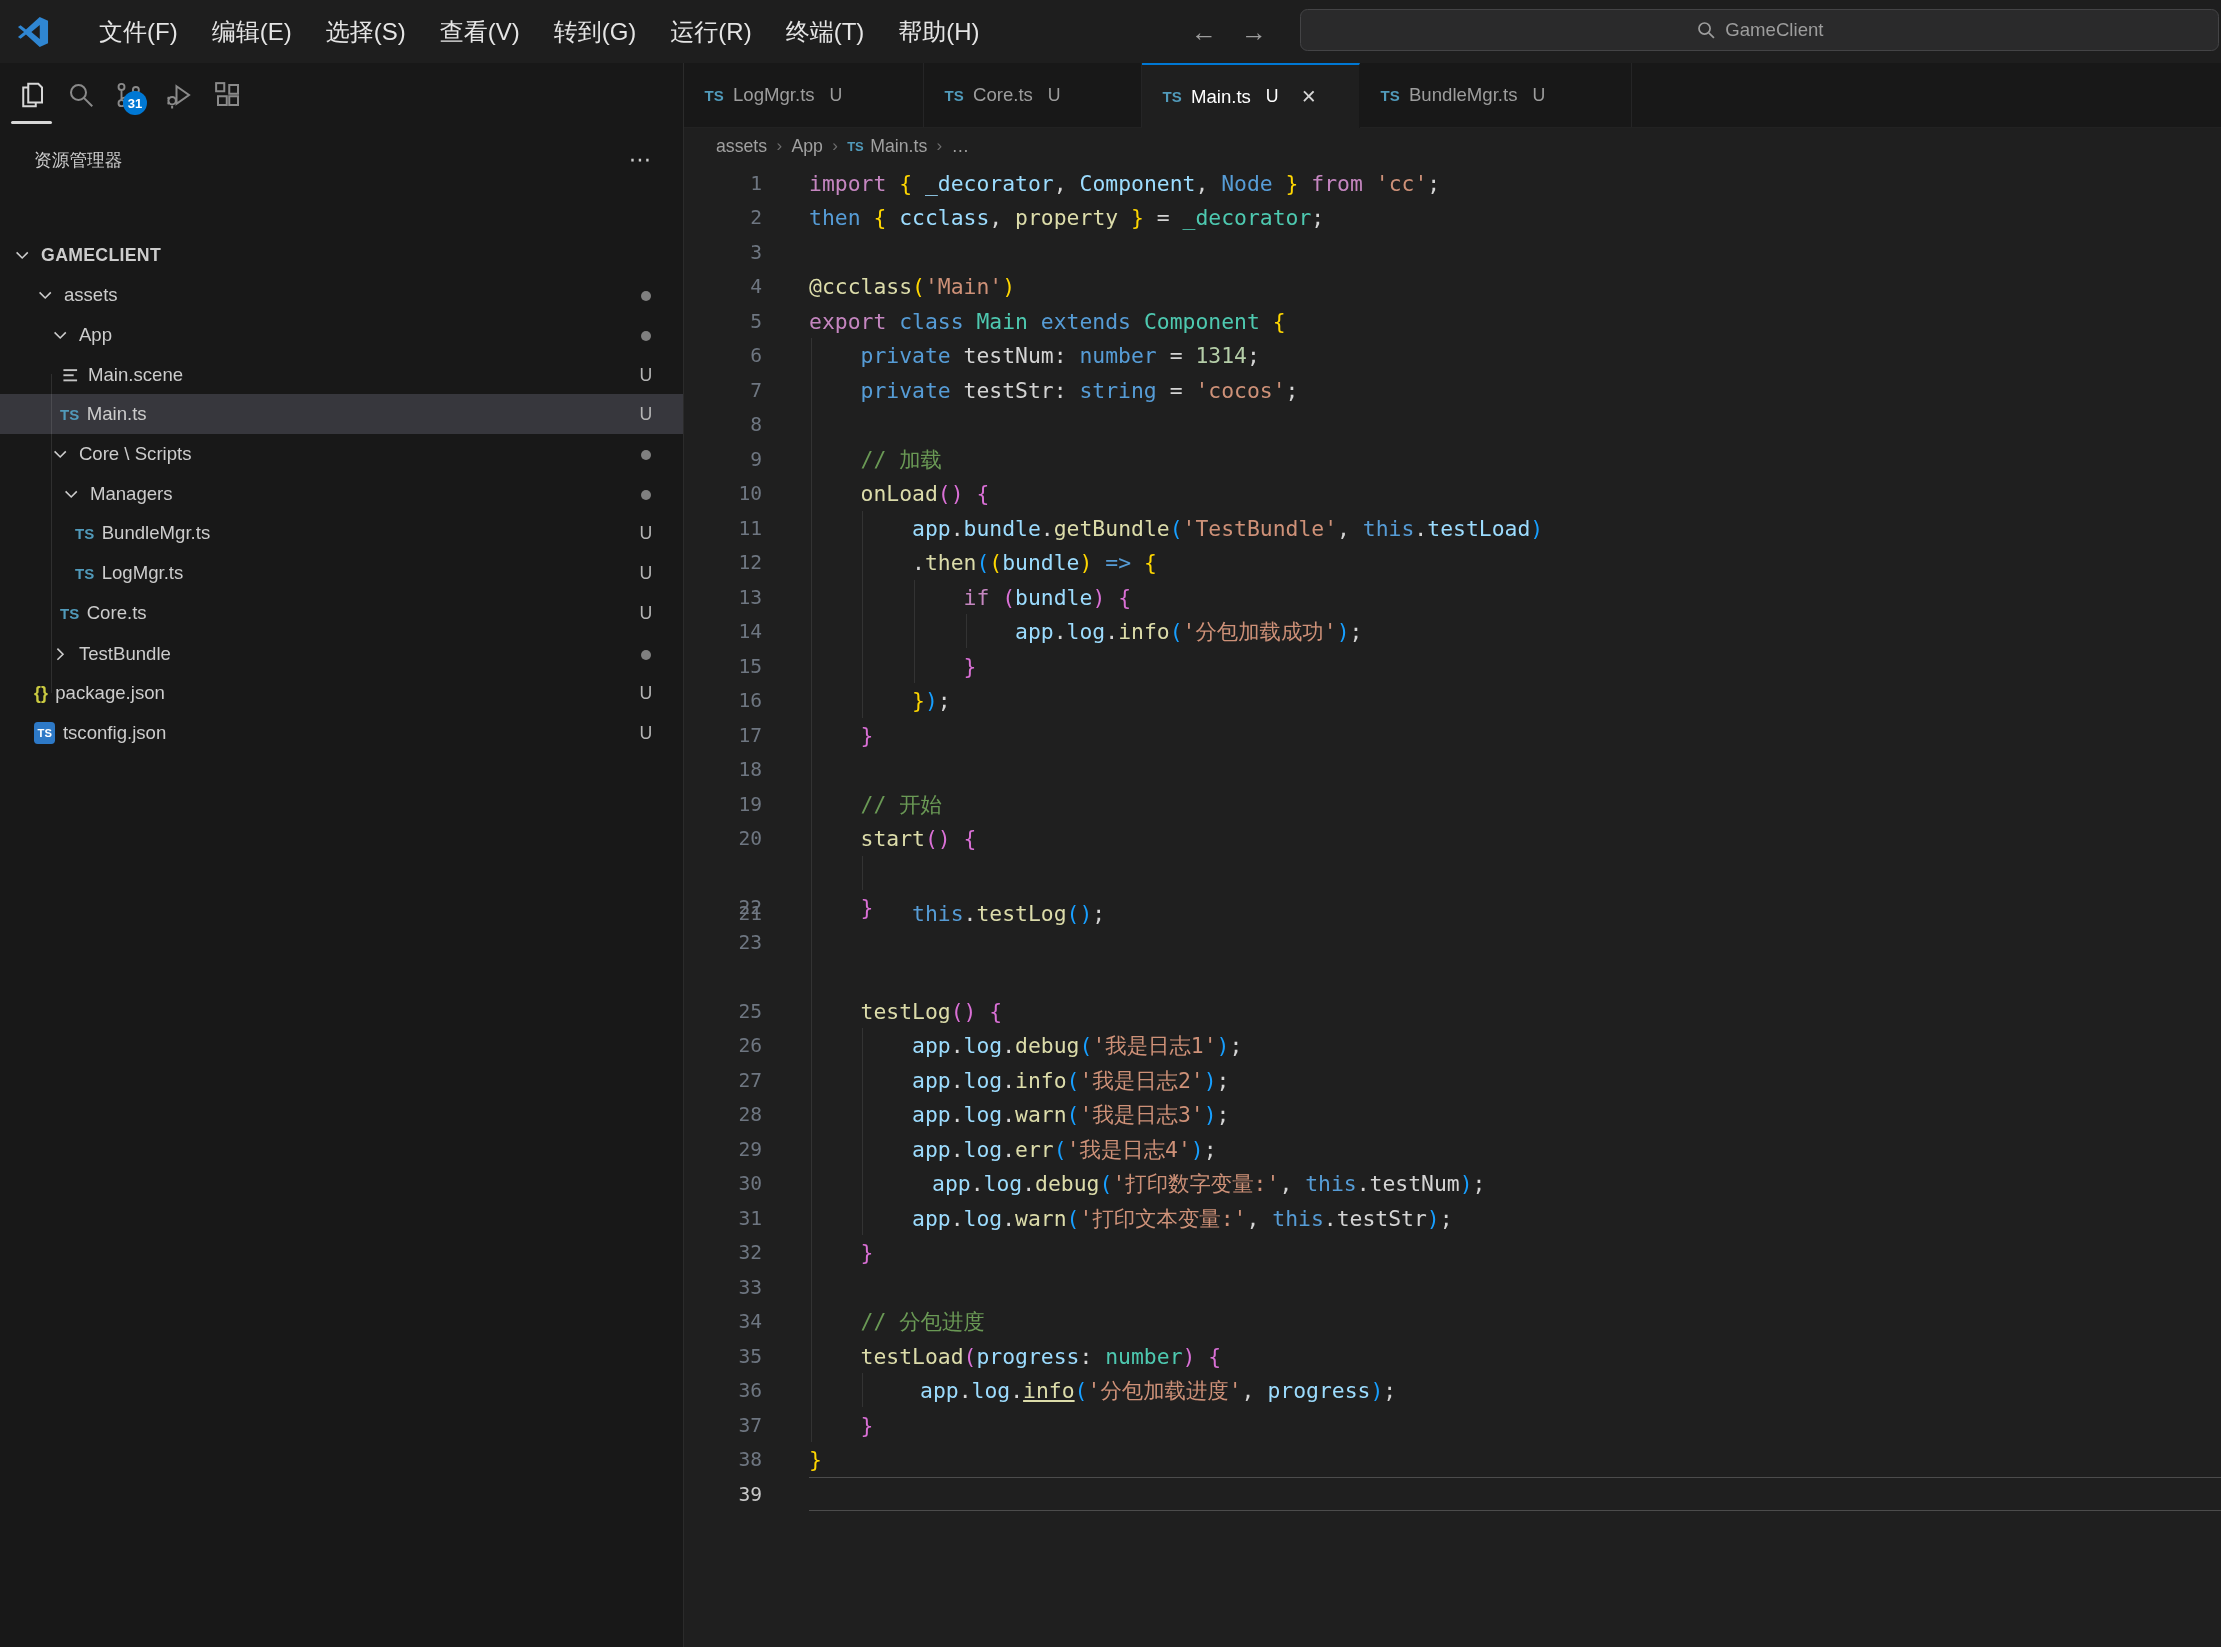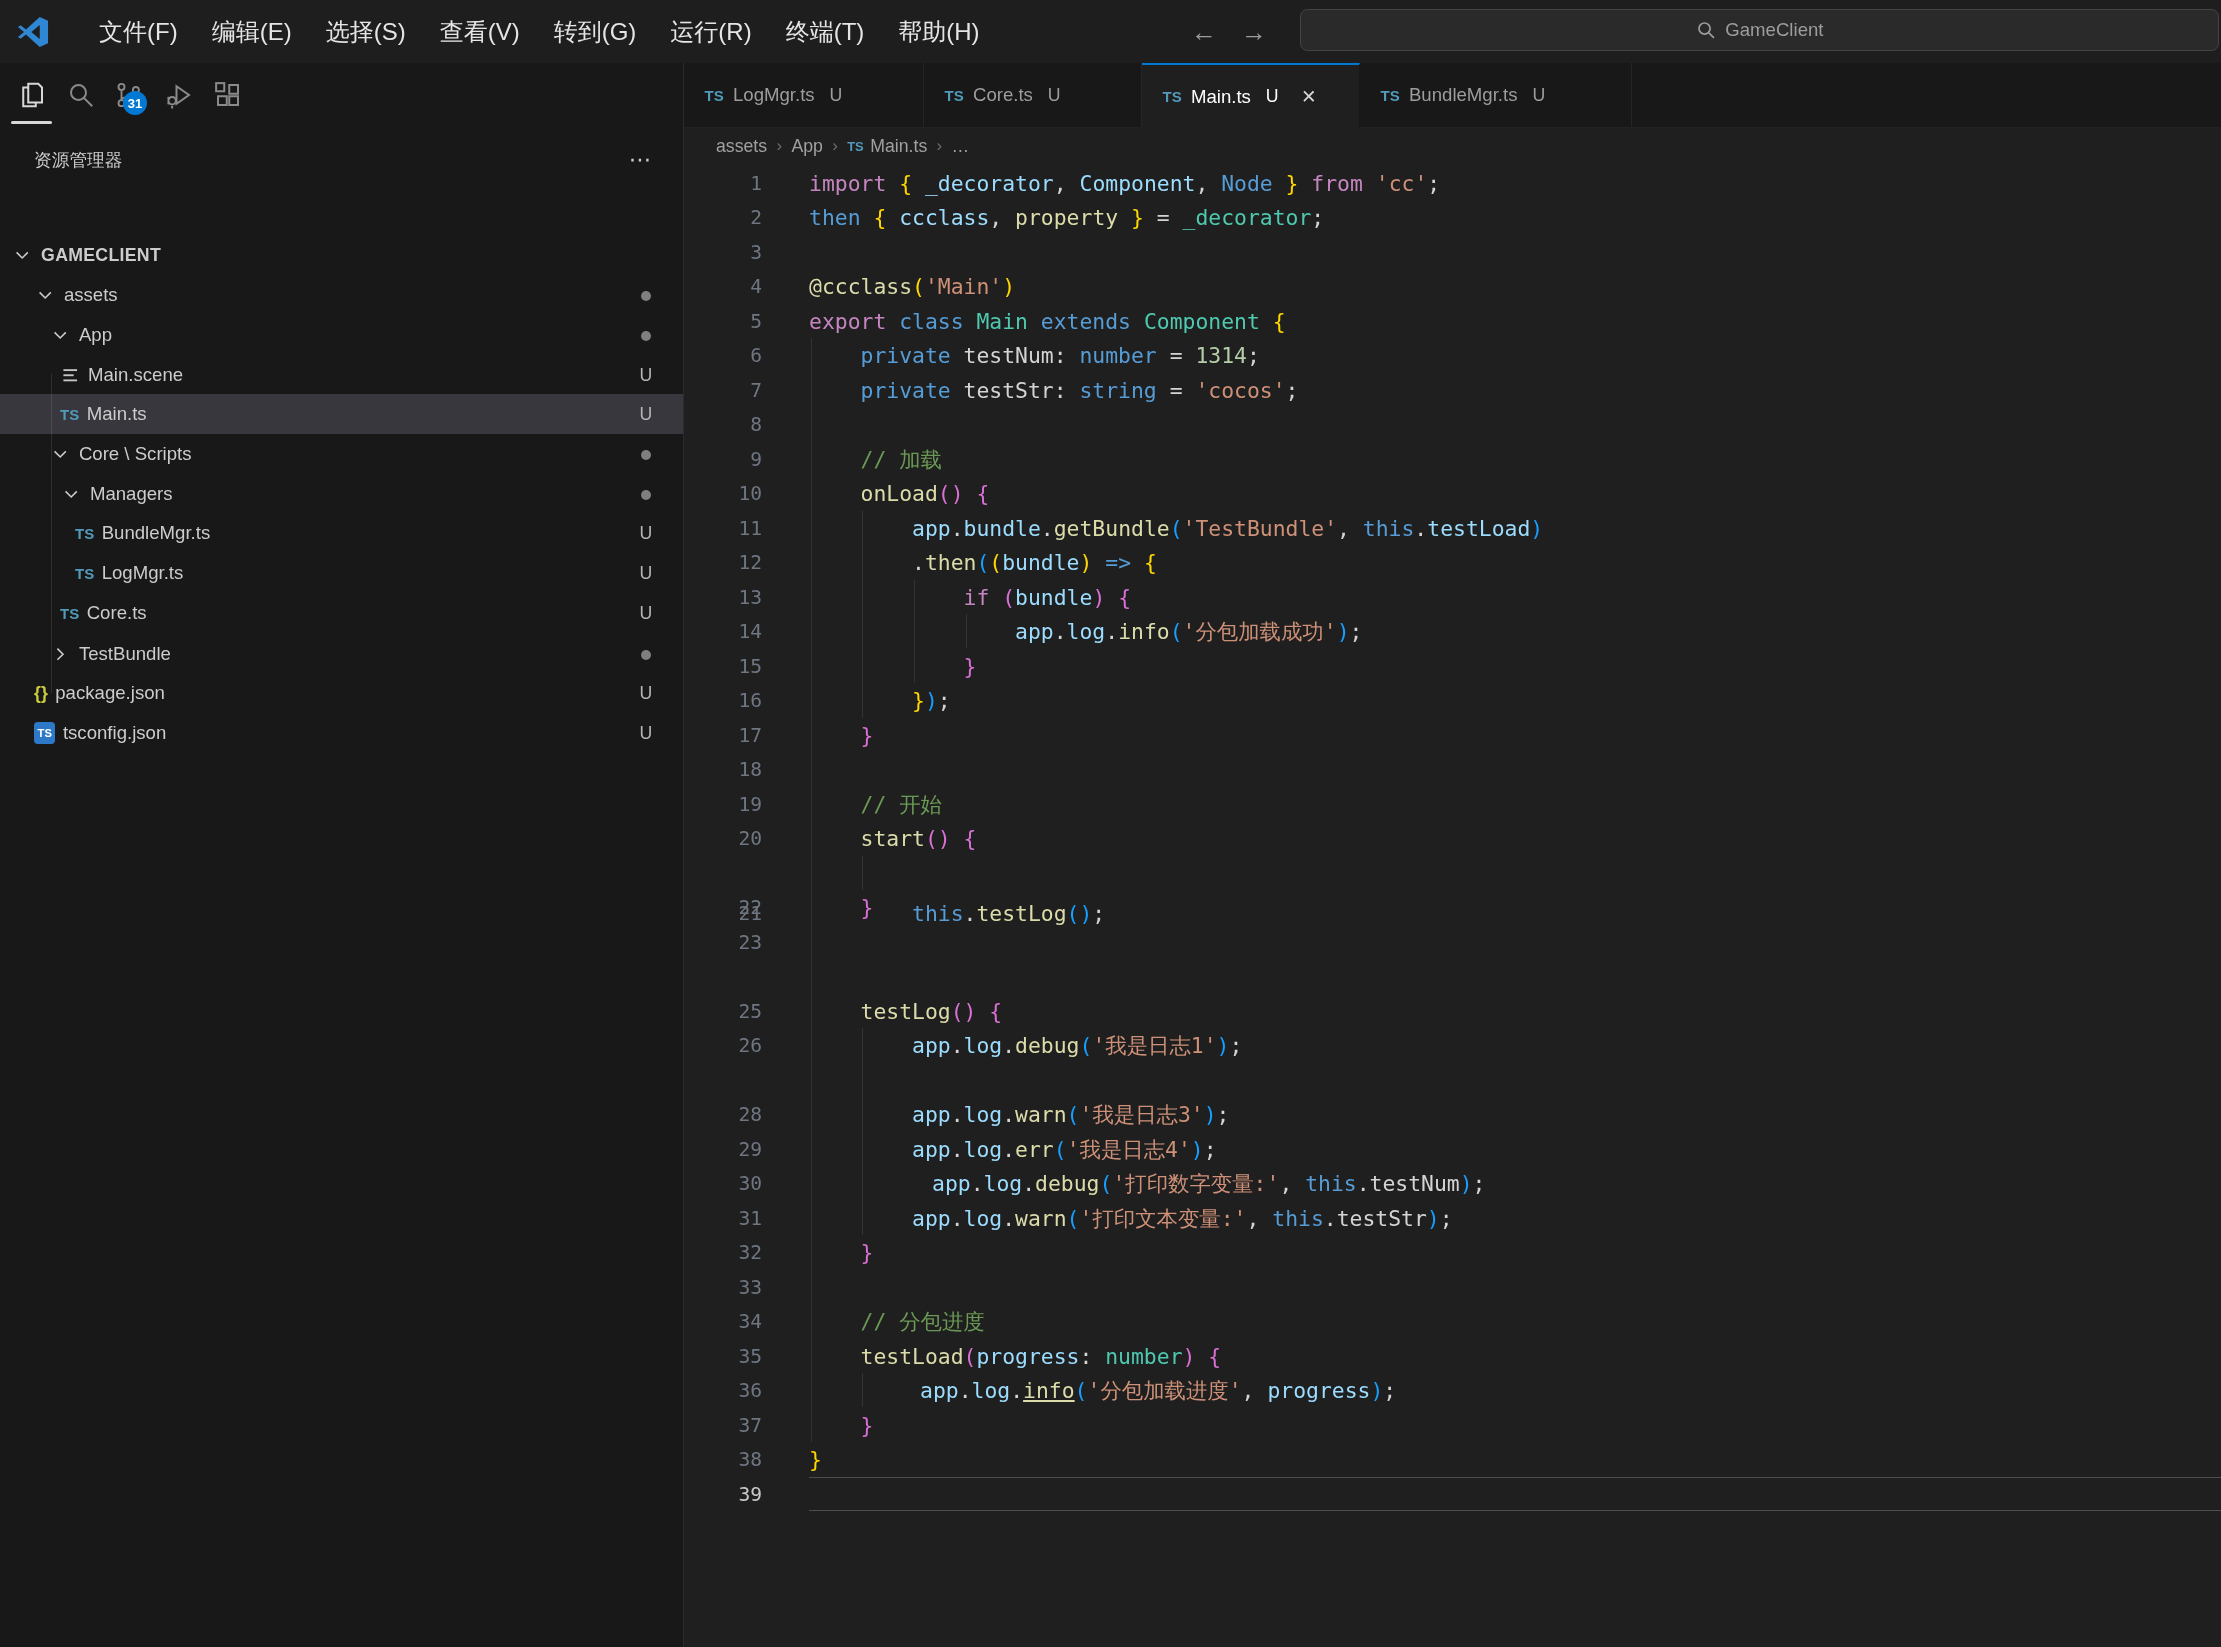--- a/index.html
+++ b/index.html
@@ -395,20 +395,24 @@
         <span class="cc"></span>
       </div>
       <div class="cl" style="top: 828px;">
         <span class="ln">25</span>
         <span class="cc"><span class="tk-pl">    </span><span class="tk-fn">testLog</span><span class="tk-b2">()</span><span class="tk-pl"> </span><span class="tk-b2">{</span></span>
       </div>
       <div class="cl" style="top: 862px;">
         <span class="ln">26</span>
         <span class="cc"><span class="tk-pl">        </span><span class="tk-var">app</span><span class="tk-pl">.</span><span class="tk-var">log</span><span class="tk-pl">.</span><span class="tk-fn">debug</span><span class="tk-b3">(</span><span class="tk-str">'我是日志1'</span><span class="tk-b3">)</span><span class="tk-pl">;</span></span>
       </div>
+      <div class="cl" style="top: 897px;">
+        <span class="ln">27</span>
+        <span class="cc"><span class="tk-pl">        </span><span class="tk-var">app</span><span class="tk-pl">.</span><span class="tk-var">log</span><span class="tk-pl">.</span><span class="tk-fn">info</span><span class="tk-b3">(</span><span class="tk-str">'我是日志2'</span><span class="tk-b3">)</span><span class="tk-pl">;</span></span>
+      </div>
       <div class="cl" style="top: 931px;">
         <span class="ln">28</span>
         <span class="cc"><span class="tk-pl">        </span><span class="tk-var">app</span><span class="tk-pl">.</span><span class="tk-var">log</span><span class="tk-pl">.</span><span class="tk-fn">warn</span><span class="tk-b3">(</span><span class="tk-str">'我是日志3'</span><span class="tk-b3">)</span><span class="tk-pl">;</span></span>
       </div>
       <div class="cl" style="top: 966px;">
         <span class="ln">29</span>
         <span class="cc"><span class="tk-pl">        </span><span class="tk-var">app</span><span class="tk-pl">.</span><span class="tk-var">log</span><span class="tk-pl">.</span><span class="tk-fn">err</span><span class="tk-b3">(</span><span class="tk-str">'我是日志4'</span><span class="tk-b3">)</span><span class="tk-pl">;</span></span>
       </div>
       <div class="cl" style="top: 1000px; gap: 20px;">
         <span class="ln">30</span>

